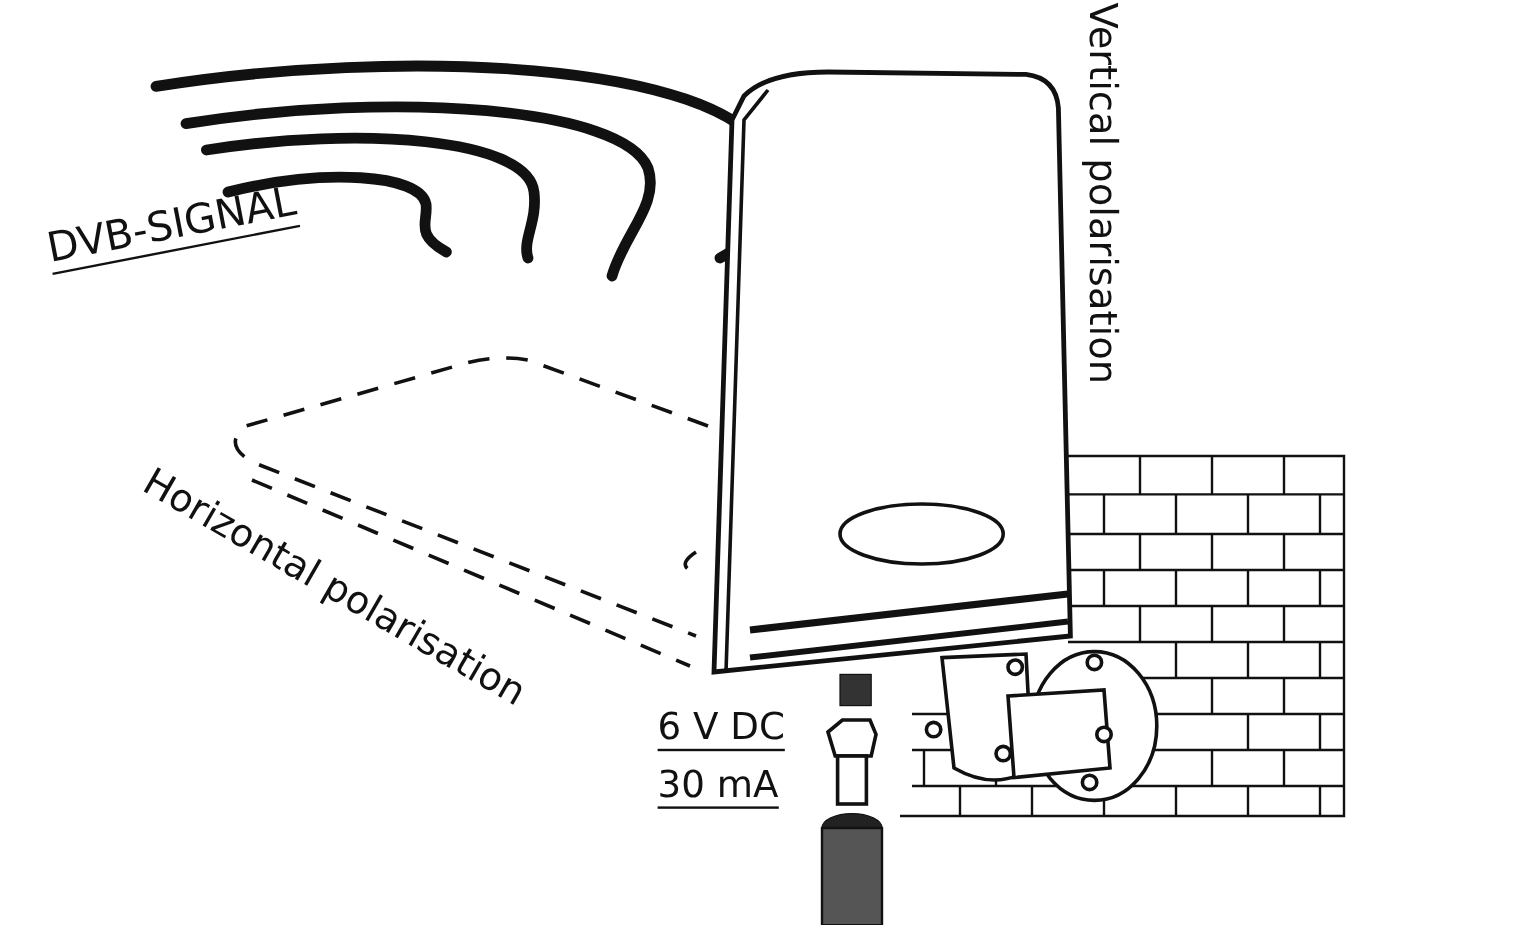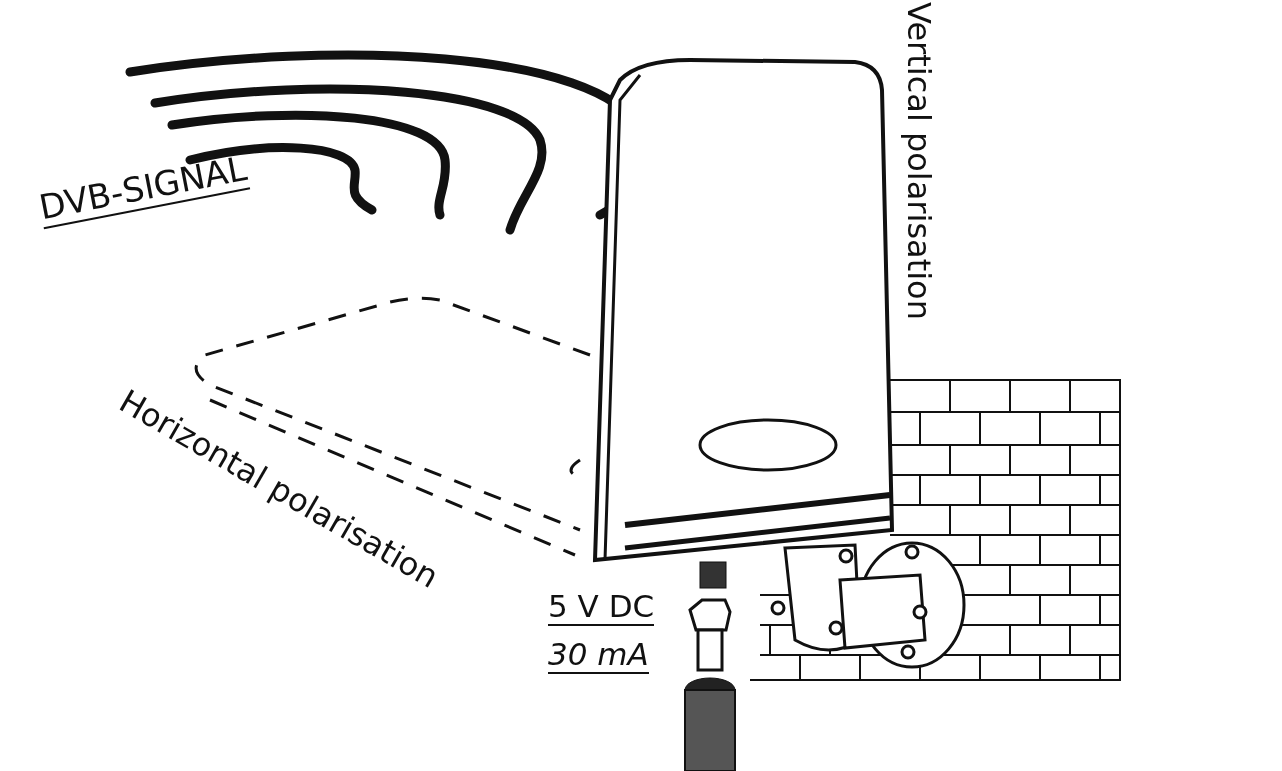--- a/index.html
+++ b/index.html
@@ -4,21 +4,21 @@
 <style>
   html, body { margin:0; padding:0; background:#ffffff; }
   body { width:1282px; height:771px; position:relative; overflow:hidden; font-family:"DejaVu Sans", sans-serif; color:#111; }
   #art { position:absolute; left:0; top:0; }
   .lbl { position:absolute; font-family:"DejaVu Sans", sans-serif; color:#111; white-space:nowrap; transform-origin:0 0; }
   .underline { border-bottom:2px solid #111; }
   #lbl-dvb { left:36px; top:188px; font-size:34px; transform:rotate(-11deg); }
   #lbl-vert { left:938px; top:2px; font-size:32px; transform:rotate(90deg); }
   #lbl-horiz { left:132px; top:382px; font-size:32px; transform:rotate(30deg); }
   #lbl-volt { left:548px; top:588px; font-size:31px; }
-  #lbl-curr { left:548px; top:636px; font-size:31px;font-style:italic; }
+  #lbl-curr { left:548px; top:636px; font-size:31px; }
 </style>
 </head>
 <body>
 
 <svg id="art" width="1282" height="771" viewBox="0 0 1282 771">
 
   <g fill="none" stroke="#111" stroke-width="9" stroke-linecap="round">
     <path d="M130 72 C 330 40, 600 50, 640 130 C 660 175, 620 205, 600 215"></path>
     <path d="M155 103 C 330 75, 520 90, 540 140 C 550 170, 520 195, 510 230"></path>
     <path d="M172 125 C 300 105, 440 115, 445 160 C 448 185, 435 200, 440 215"></path>
@@ -73,14 +73,14 @@
     <circle cx="836" cy="628" r="6"></circle>
     <circle cx="912" cy="552" r="6"></circle>
     <circle cx="920" cy="612" r="6"></circle>
     <circle cx="908" cy="652" r="6"></circle>
   </g>
 </svg>
 
 <div class="lbl underline" id="lbl-dvb">DVB-SIGNAL</div>
 <div class="lbl" id="lbl-vert">Vertical polarisation</div>
 <div class="lbl" id="lbl-horiz">Horizontal polarisation</div>
-<div class="lbl underline" id="lbl-volt">5 V DC</div>
+<div class="lbl underline" id="lbl-volt">6 V DC</div>
 <div class="lbl underline" id="lbl-curr">30 mA</div>
 
 </body></html>

